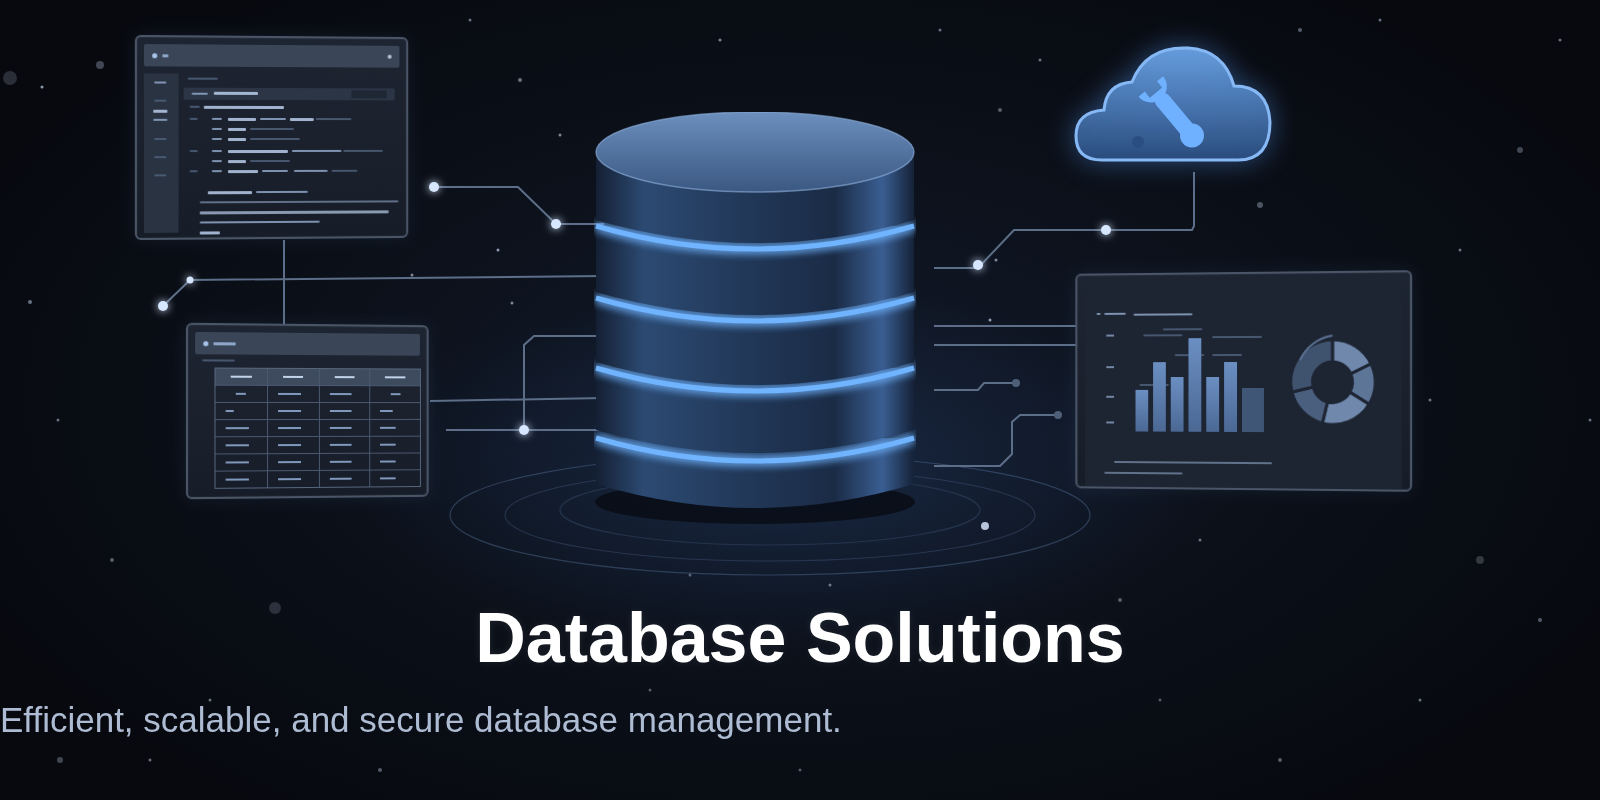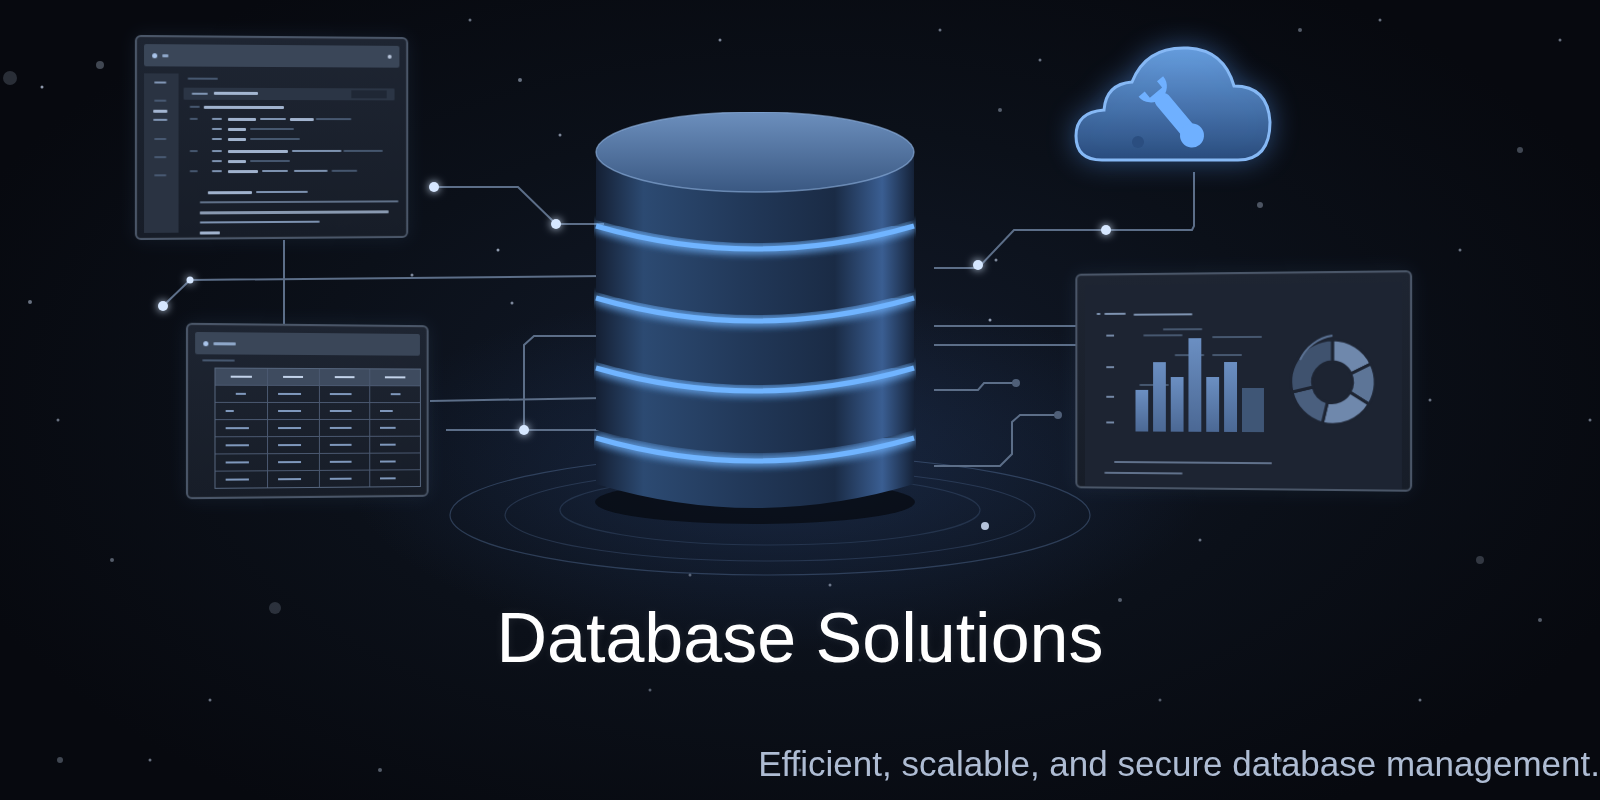--- a/index.html
+++ b/index.html
@@ -71,31 +71,30 @@
     #cloud { position: absolute; left: 1072px; top: 38px; width: 204px; height: 130px; filter: drop-shadow(0 0 14px rgba(90,160,255,0.45)); }
 
     
     #database { position: absolute; left: 594px; top: 112px; width: 322px; height: 412px; }
 
     
     #title {
       position: absolute; left: 0; right: 0; top: 598px;
       text-align: center;
       font-family: "Liberation Sans", sans-serif;
-      font-size: 70px; font-weight: 400; letter-spacing: 0px;
+      font-size: 70px; font-weight: 700; letter-spacing: 0px;
       color: #ffffff;
       text-shadow: 0 0 10px rgba(255,255,255,0.08);
     }
     #subtitle {
       position: absolute; left: 0; right: 0; top: 700px;
-      text-align: right;
+      text-align: left;
       font-family: "Liberation Sans", sans-serif;
       font-size: 35px;
       color: #aebcd3;
-      margin-top: 44px;
     }
   </style>
 </head>
 <body>
 
 <div class="stars">
   <svg viewBox="0 0 1600 800" xmlns="http://www.w3.org/2000/svg">
     <g fill="#c8d6ee">
       <circle cx="10" cy="78" r="7" opacity="0.18"></circle>
       <circle cx="100" cy="65" r="4" opacity="0.3"></circle>

